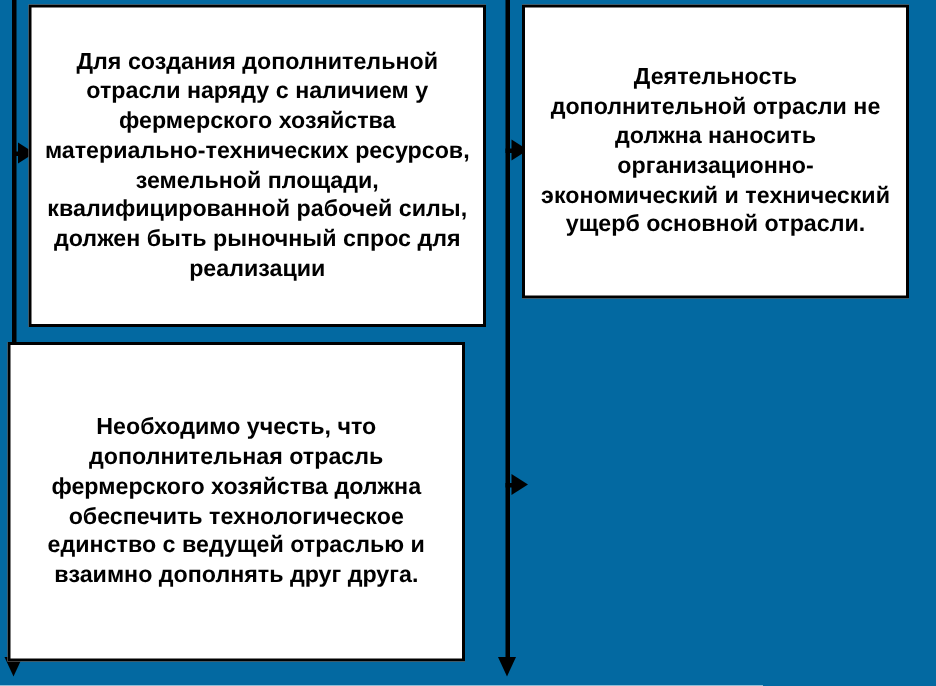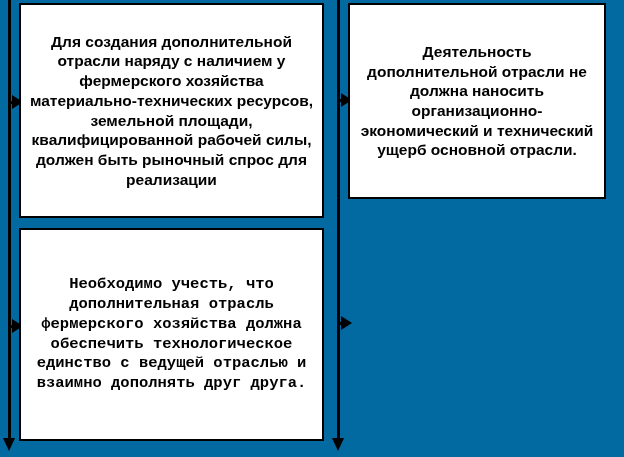--- a/index.html
+++ b/index.html
@@ -34,25 +34,24 @@
     font-weight: 600;
   }
   
   #box-1 {
     left: 19px;
     top: 3px;
     width: 305px;
     height: 215px;
   }
   #box-2 {
-    left: 19px;
+    left: 5px;
     top: 228px;
     width: 305px;
     height: 213px;
-    font-family: Liberation Mono, monospace;
   }
   
   #box-3 {
     left: 348px;
     top: 3px;
     width: 258px;
     height: 196px;
     justify-content: center;
   }
   #box-4 {

